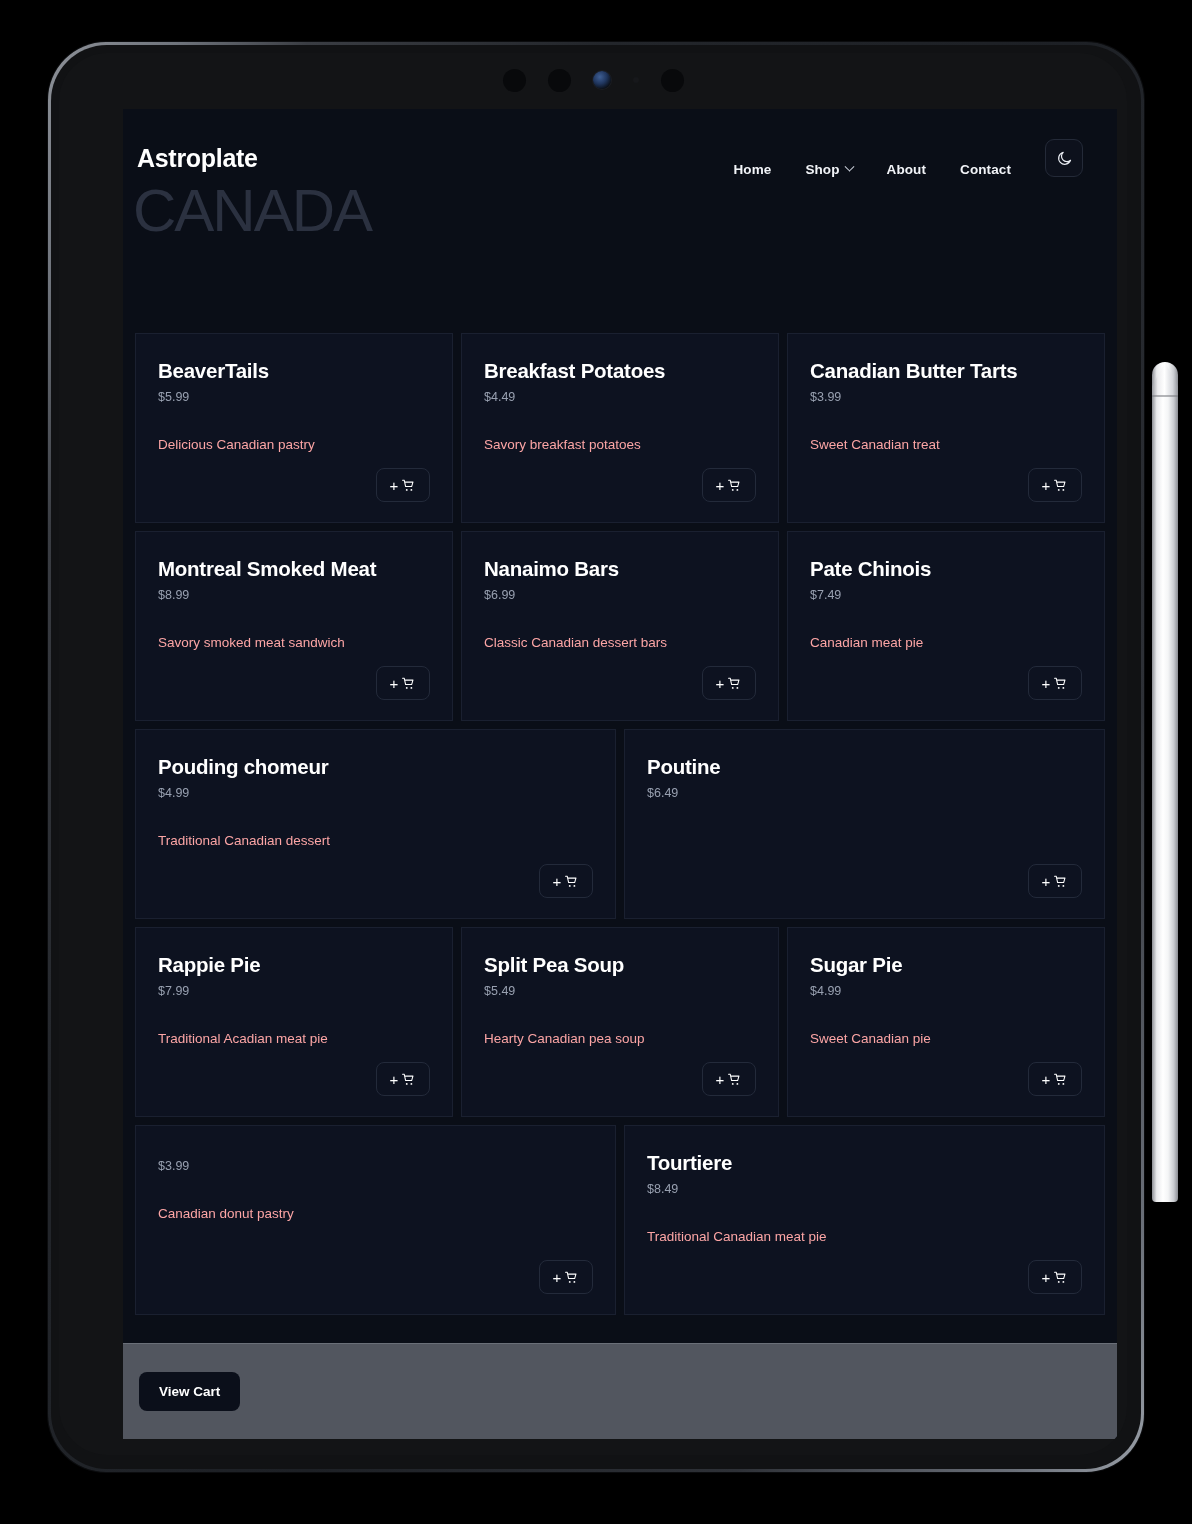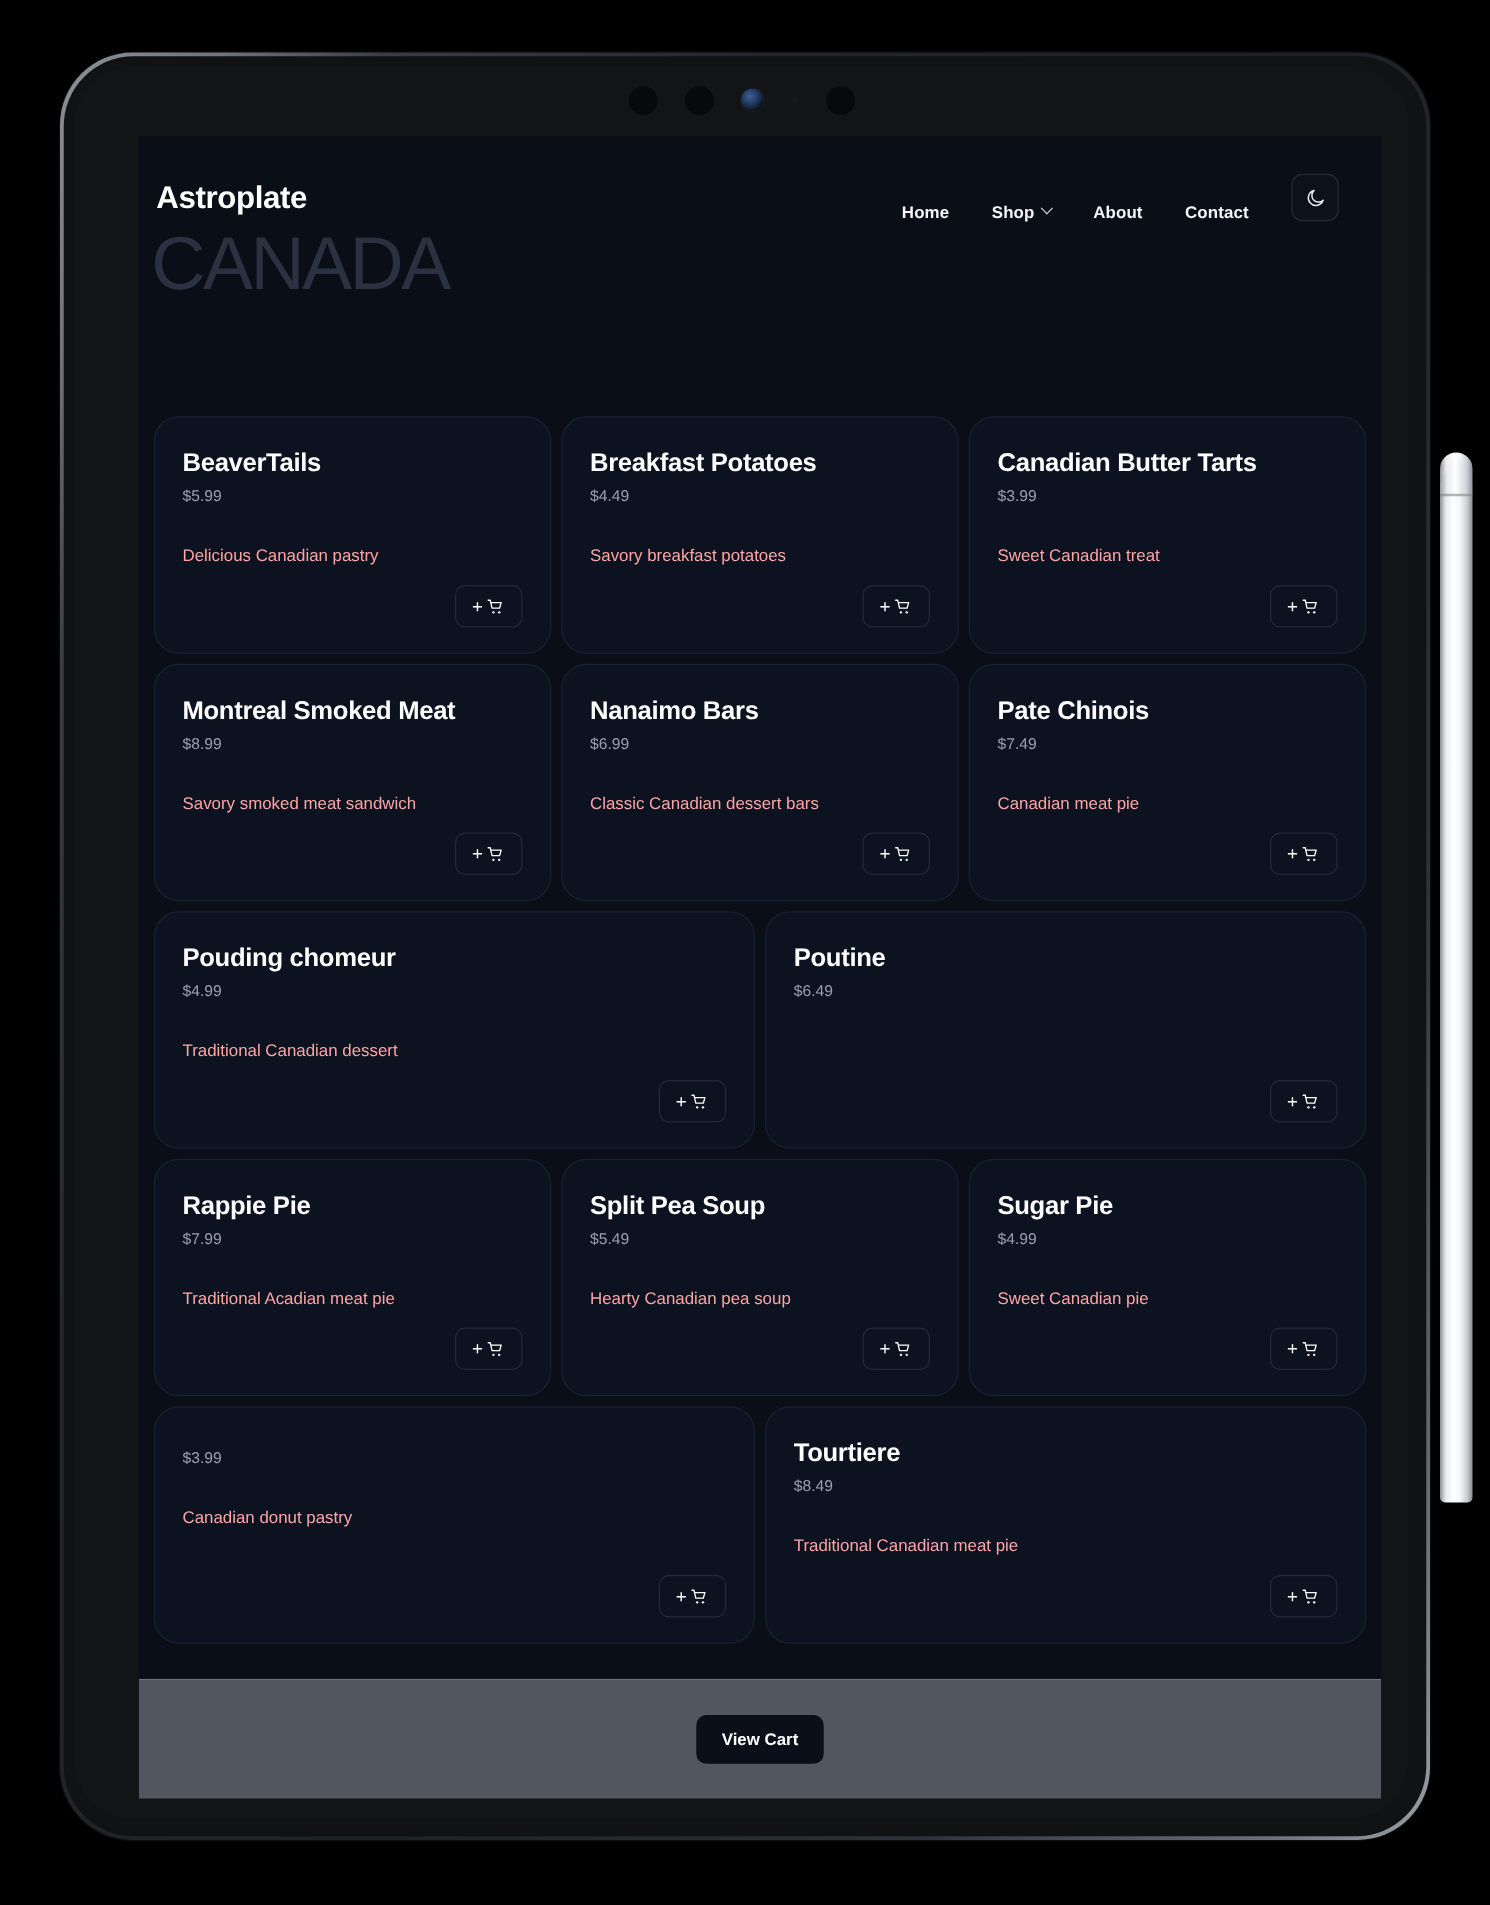--- a/index.html
+++ b/index.html
@@ -55,21 +55,21 @@
   .sensor-dot.small { width: 6px; height: 6px; background: #17181b; }
   .camera-lens {
     width: 18px; height: 18px; border-radius: 50%;
     background: radial-gradient(circle at 38% 33%, #3f5f94 0%, #20365e 42%, #0b1018 75%, #05070a 100%);
     box-shadow: 0 0 0 1px #1b1d22;
   }
 
   
   #screen {
     position: absolute;
-    left: 52px;
+    left: 64px;
     top: 56px;
     width: 994px;
     height: 1330px;
     background: #0a0e17;
     overflow: hidden;
     display: flex;
     flex-direction: column;
   }
 
   #page-scroll {
@@ -147,21 +147,21 @@
     flex-direction: column;
     gap: 0px;
   }
   .grid-row {
     display: flex;
     gap: 0px;
   }
   .card {
     background: #0d1220;
     border: 1px solid #1a2030;
-    border-radius: 20px;
+    border-radius: 0;
     padding: 26px 22px 20px 22px;
     margin: 4px;
     min-height: 190px;
     display: flex;
     flex-direction: column;
     position: relative;
   }
   .card.third { width: 33.3%; }
   .card.half  { width: 50%; }
 
@@ -202,21 +202,21 @@
   }
   .add-btn .plus { font-size: 15px; line-height: 1; color: #fff; }
 
   
   #cart-bar {
     flex: 0 0 auto;
     height: 96px;
     background: #52565f;
     display: flex;
     align-items: center;
-    justify-content: center;
+    justify-content: flex-start;
     padding: 0 16px;
     border-top: 1px solid #6a6f78;
   }
   #view-cart-btn {
     background: #0b0f1a;
     color: #ffffff;
     font-size: 13.5px;
     font-weight: bold;
     padding: 12px 20px;
     border-radius: 8px;

